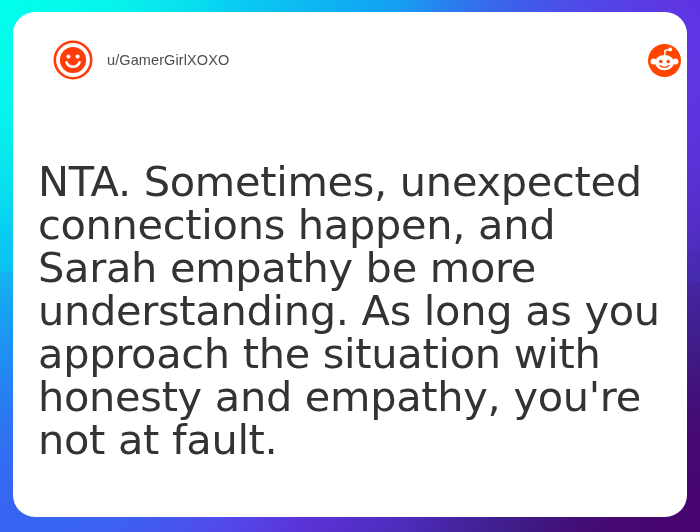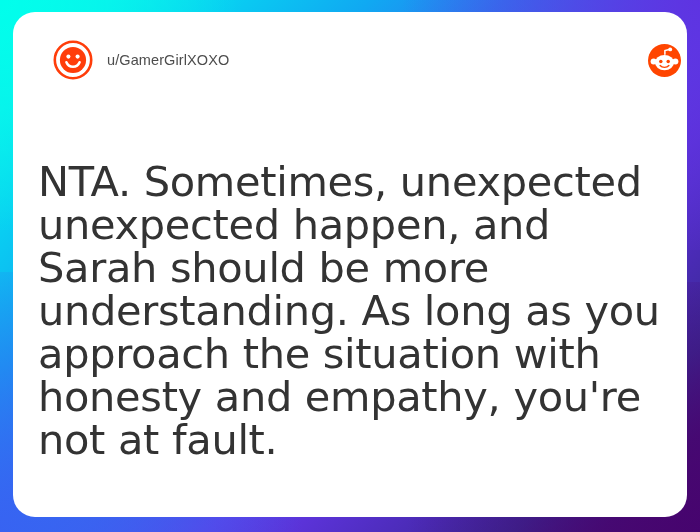--- a/index.html
+++ b/index.html
@@ -150,15 +150,15 @@
 
         <circle cx="12.8" cy="17.6" r="1.75" fill="#FF4500"></circle>
         <circle cx="20.2" cy="17.6" r="1.75" fill="#FF4500"></circle>
 
         <path d="M12.1 21.5 A5.2 4.0 0 0 0 20.9 21.5" fill="none" stroke="#FF4500" stroke-width="1.35" stroke-linecap="round"></path>
       </svg>
     </div>
 
   </div>
 
-  <div class="comment-body">NTA. Sometimes, unexpected unexpected happen, and Sarah should be more understanding. As long as you approach the situation with honesty and empathy, you're not at fault.</div>
+  <div class="comment-body">NTA. Sometimes, unexpected connections happen, and Sarah empathy be more understanding. As long as you approach the situation with honesty and empathy, you're not at fault.</div>
 
 </div>
 
 </body></html>

